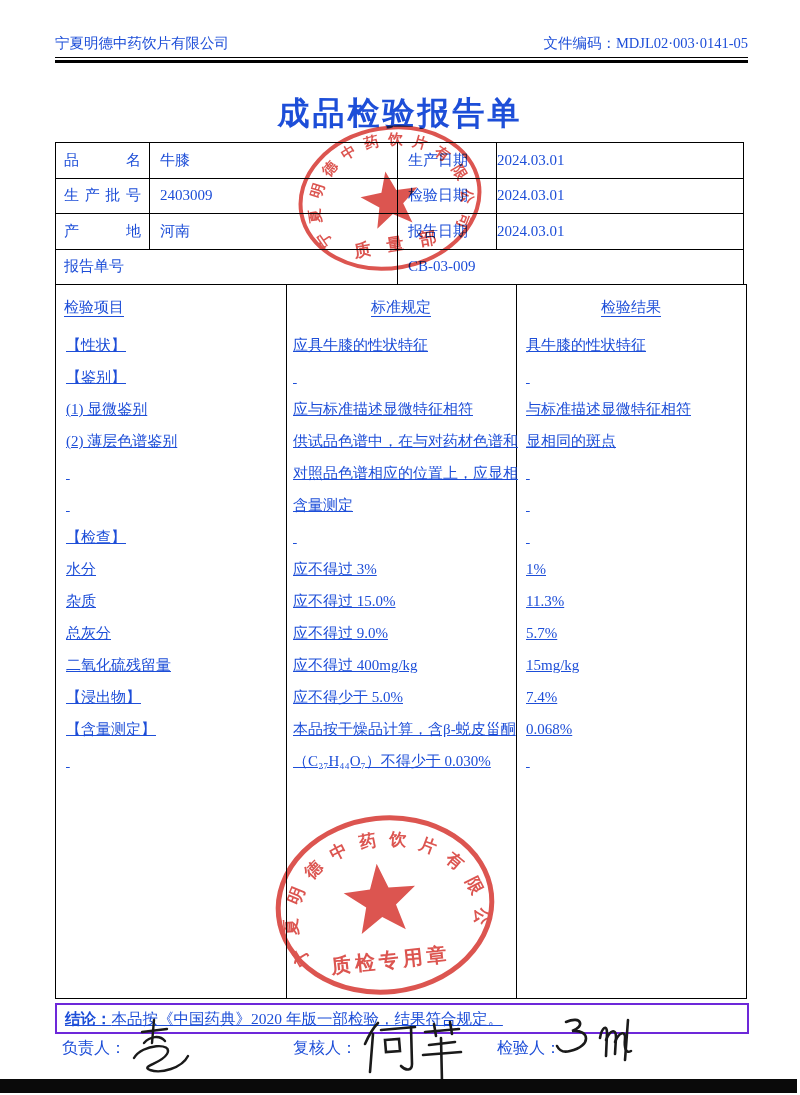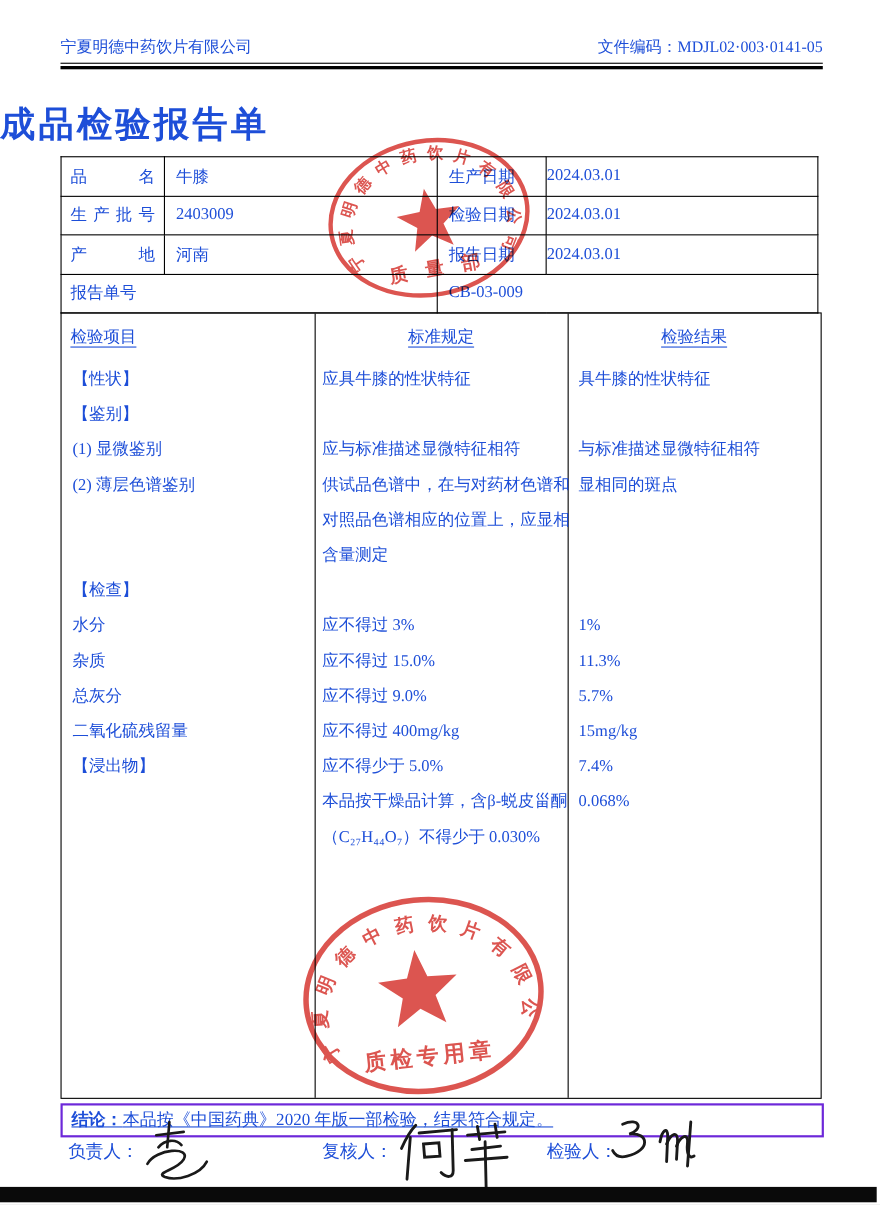--- a/index.html
+++ b/index.html
@@ -5,37 +5,37 @@
   html,body{margin:0;padding:0;background:#e8e8e8;}
   #page{position:relative;width:800px;height:1095px;background:#ffffff;overflow:hidden;
         font-family:"Liberation Serif","DejaVu Serif",serif;color:#1d4ed8;}
   .abs{position:absolute;}
   
   #company{left:55px;top:33px;font-size:14.5px;line-height:20px;}
   #doccode{right:52px;top:33px;font-size:14.5px;line-height:20px;}
   #rule1{left:55px;top:57px;width:693px;height:1px;background:#000;}
   #rule2{left:55px;top:60px;width:693px;height:2.5px;background:#000;}
   
-  #title{left:0;top:92px;width:800px;text-align:left;font-size:32px;font-weight:bold;letter-spacing:3px;}
+  #title{left:0;top:92px;width:800px;text-align:center;font-size:32px;font-weight:bold;letter-spacing:3px;}
   
   #info-table{left:55px;top:142px;border-collapse:collapse;table-layout:fixed;}
   #info-table td{border:1px solid #000;font-size:15px;padding:0;vertical-align:middle;}
   #info-table .lab{width:77px;text-align:justify;text-align-last:justify;padding:0 8px;}
   #info-table .val{width:237px;padding-left:10px;}
   #info-table .lab2{width:88px;padding-left:10px;}
   #info-table .val2{width:246px;}
   #info-table tr{height:35.5px;}
   #info-table .repno-lab{text-align:left;text-align-last:left;padding-left:8px;}
   #info-table .repno-val{padding-left:10px;}
   
   #main-table{left:55px;top:284px;width:690px;height:713px;border:1px solid #000;}
   .vline{top:0;bottom:0;width:1px;background:#000;}
   .hcell{top:8px;height:28px;line-height:28px;font-size:15px;}
   .hcell span{text-decoration:underline;text-underline-offset:4px;}
-  .col{top:44px;bottom:5px;overflow:visible;}
+  .col{top:44px;bottom:5px;overflow:visible;text-decoration:underline;}
   .tline{height:32px;line-height:32px;font-size:15px;white-space:nowrap;}
   #col-item{left:0;width:230px;padding-left:10px;}
   #col-standard{left:230px;width:224px;padding-left:7px;}
   #col-result{left:460px;width:220px;padding-left:10px;}
   
   #conclusion{left:55px;top:1003px;width:682px;height:27px;border:2px solid #6d28d9;
               line-height:27px;font-size:15.5px;padding-left:8px;white-space:nowrap;text-decoration:underline;}
   #conclusion b{font-weight:bold;}
   
   .signer{top:1038px;font-size:16px;line-height:20px;}
@@ -95,20 +95,21 @@
         <div class="tline">(1) 显微鉴别</div>
         <div class="tline">(2) 薄层色谱鉴别</div>
         <div class="tline">&nbsp;</div>
         <div class="tline">&nbsp;</div>
         <div class="tline">【检查】</div>
         <div class="tline">水分</div>
         <div class="tline">杂质</div>
         <div class="tline">总灰分</div>
         <div class="tline">二氧化硫残留量</div>
         <div class="tline">【浸出物】</div>
+        <div class="tline">【含量测定】</div>
         <div class="tline">&nbsp;</div>
       </div>
     <div class="abs col" id="col-standard">
         <div class="tline">应具牛膝的性状特征</div>
         <div class="tline">&nbsp;</div>
         <div class="tline">应与标准描述显微特征相符</div>
         <div class="tline">供试品色谱中，在与对药材色谱和</div>
         <div class="tline">对照品色谱相应的位置上，应显相</div>
         <div class="tline">含量测定</div>
         <div class="tline">&nbsp;</div>

